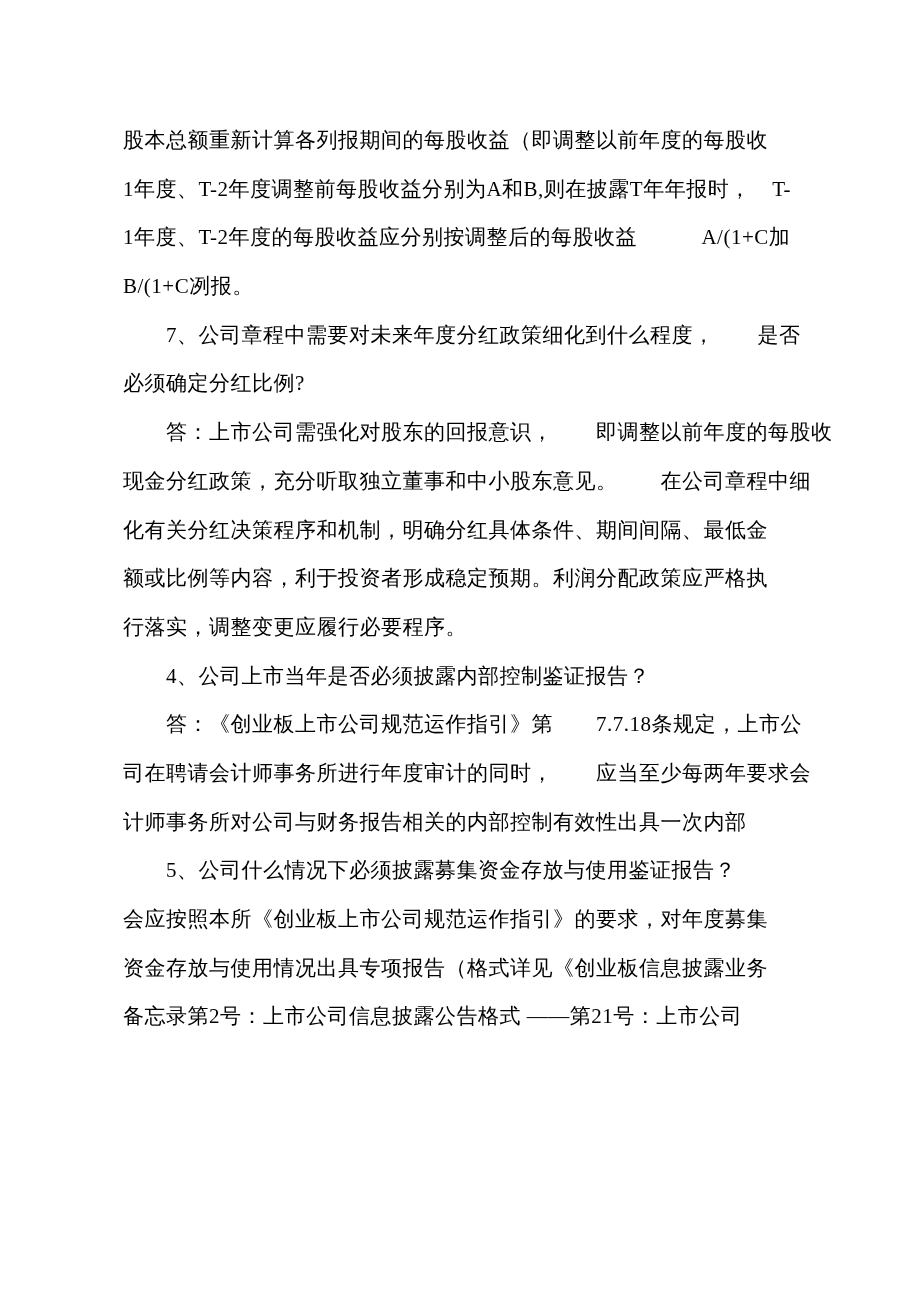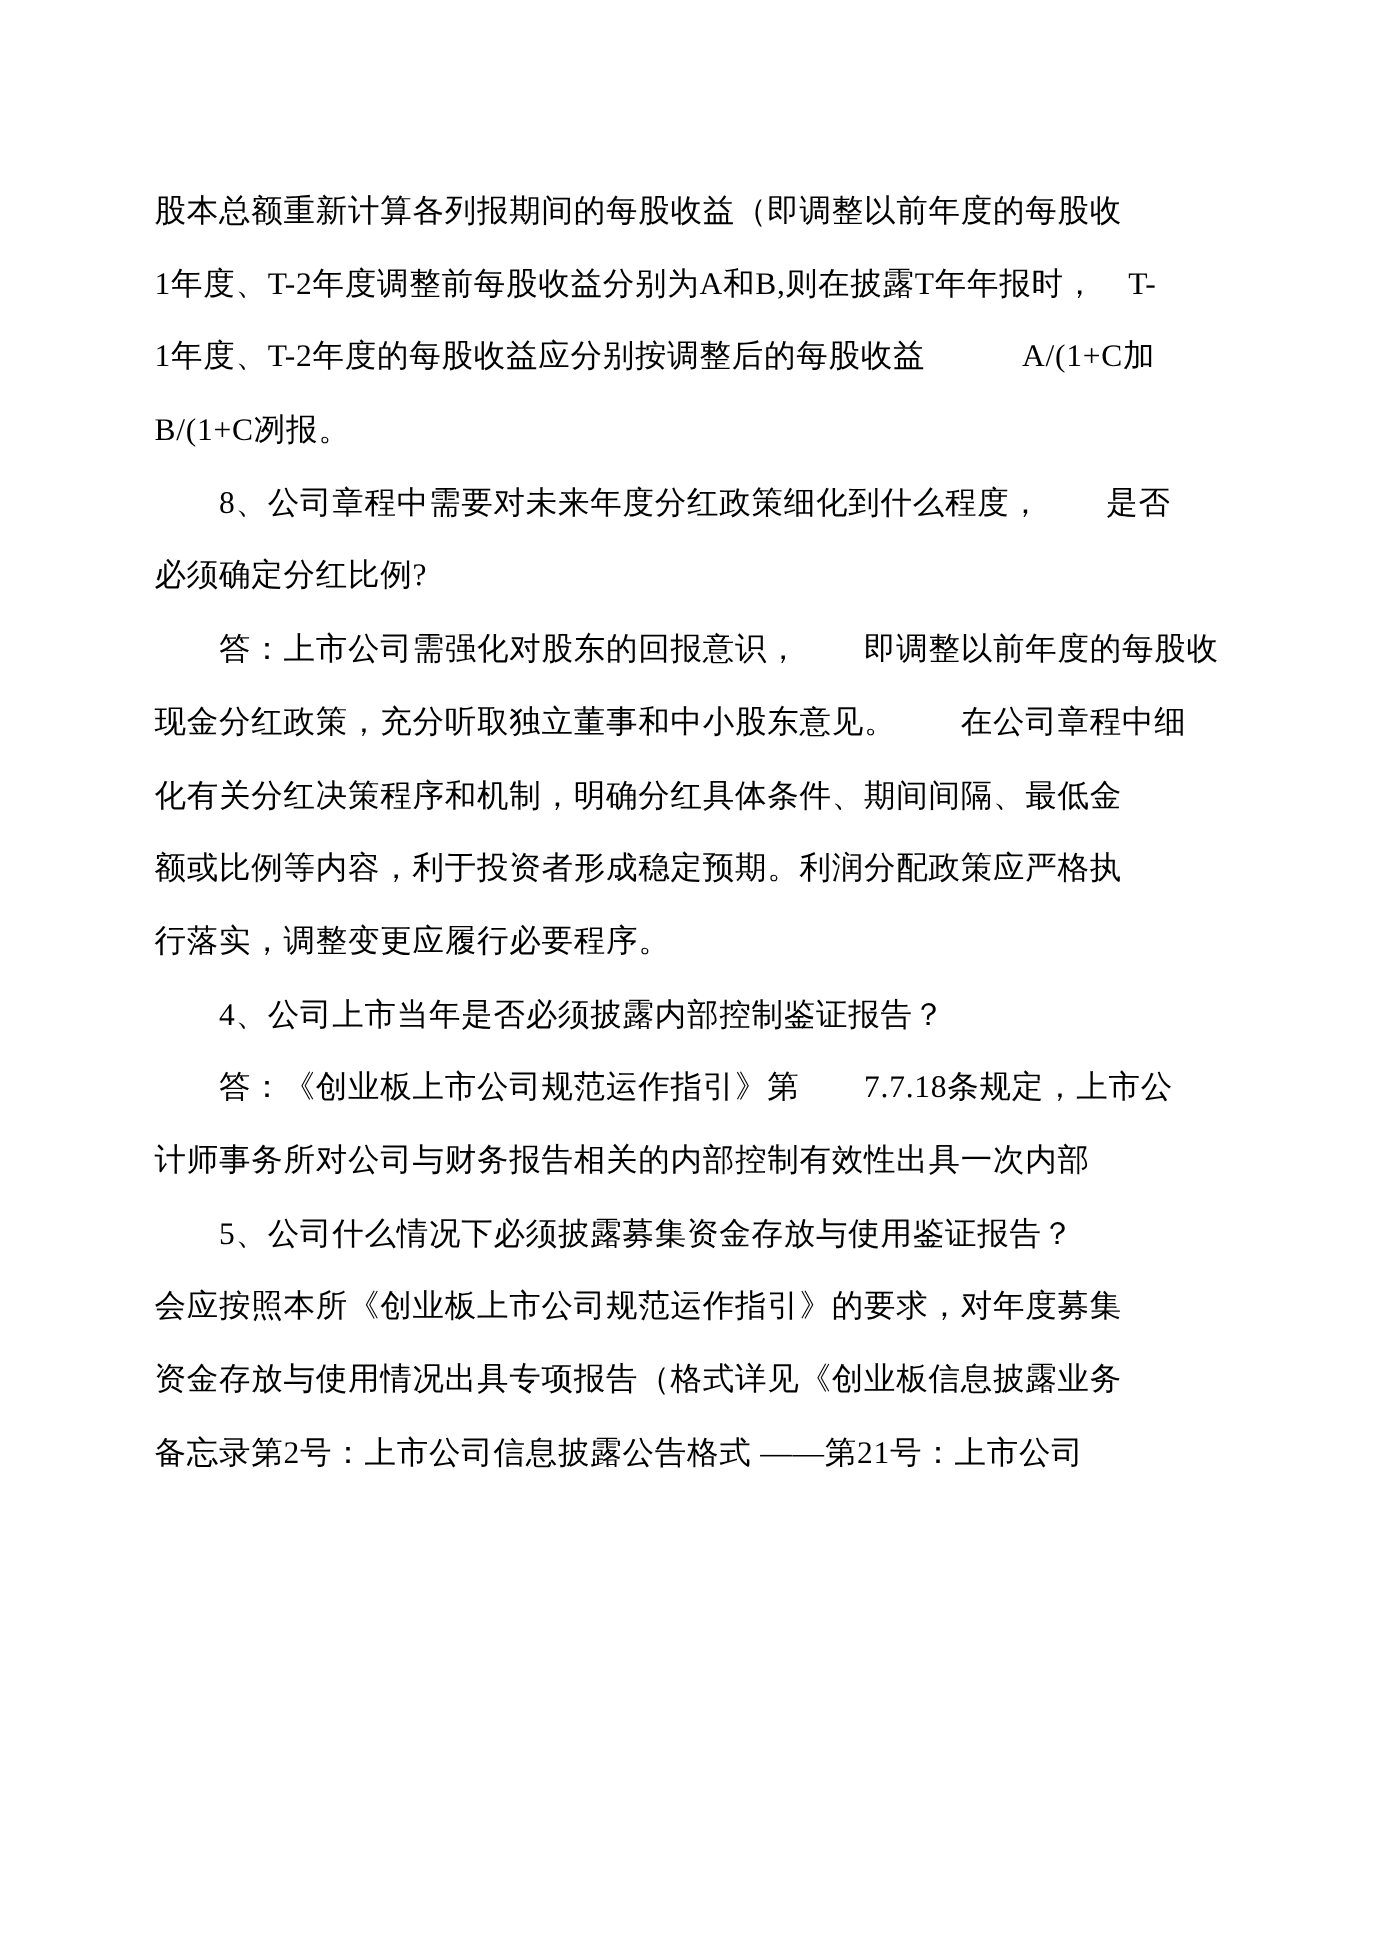--- a/index.html
+++ b/index.html
@@ -9,21 +9,21 @@
   }
   .page {
     position: relative;
     width: 920px;
     height: 1303px;
     background: #ffffff;
     overflow: hidden;
   }
   .text-block {
     position: absolute;
-    left: 103px;
+    left: 123px;
     top: 116px;
     width: 700px;
     font-family: "Liberation Serif", "DejaVu Serif", serif;
     font-size: 21px;
     color: #000000;
   }
   .line {
     height: 48.7px;
     line-height: 48.7px;
     white-space: pre;
@@ -32,28 +32,29 @@
 </style>
 </head>
 <body>
 
 <div class="page">
   <div class="text-block">
     <div class="line">股本总额重新计算各列报期间的每股收益（即调整以前年度的每股收</div>
     <div class="line">1年度、T-2年度调整前每股收益分别为A和B,则在披露T年年报时，　T-</div>
     <div class="line">1年度、T-2年度的每股收益应分别按调整后的每股收益　　　A/(1+C加</div>
     <div class="line">B/(1+C冽报。</div>
-    <div class="line">　　8、公司章程中需要对未来年度分红政策细化到什么程度，　　是否</div>
+    <div class="line">　　7、公司章程中需要对未来年度分红政策细化到什么程度，　　是否</div>
     <div class="line">必须确定分红比例?</div>
     <div class="line">　　答：上市公司需强化对股东的回报意识，　　即调整以前年度的每股收</div>
     <div class="line">现金分红政策，充分听取独立董事和中小股东意见。　　在公司章程中细</div>
     <div class="line">化有关分红决策程序和机制，明确分红具体条件、期间间隔、最低金</div>
     <div class="line">额或比例等内容，利于投资者形成稳定预期。利润分配政策应严格执</div>
     <div class="line">行落实，调整变更应履行必要程序。</div>
     <div class="line">　　4、公司上市当年是否必须披露内部控制鉴证报告？</div>
     <div class="line">　　答：《创业板上市公司规范运作指引》第　　7.7.18条规定，上市公</div>
+    <div class="line">司在聘请会计师事务所进行年度审计的同时，　　应当至少每两年要求会</div>
     <div class="line">计师事务所对公司与财务报告相关的内部控制有效性出具一次内部</div>
     <div class="line">　　5、公司什么情况下必须披露募集资金存放与使用鉴证报告？</div>
     <div class="line">会应按照本所《创业板上市公司规范运作指引》的要求，对年度募集</div>
     <div class="line">资金存放与使用情况出具专项报告（格式详见《创业板信息披露业务</div>
     <div class="line">备忘录第2号：上市公司信息披露公告格式 ——第21号：上市公司</div>
   </div>
 </div>
 
 </body></html>

